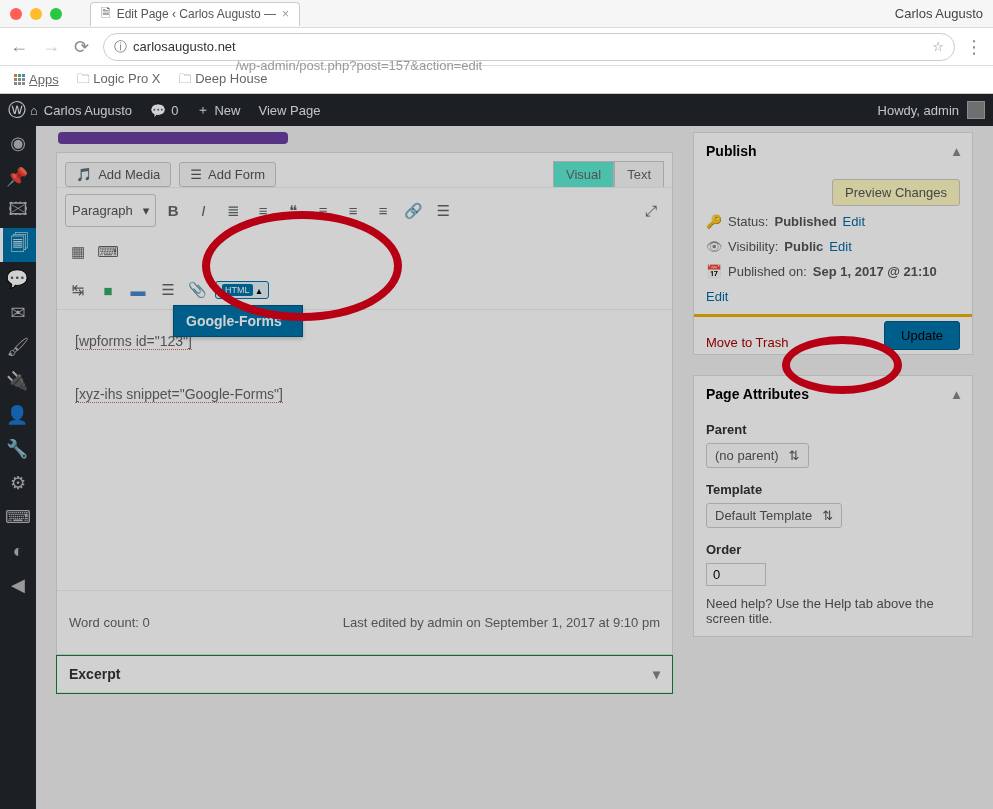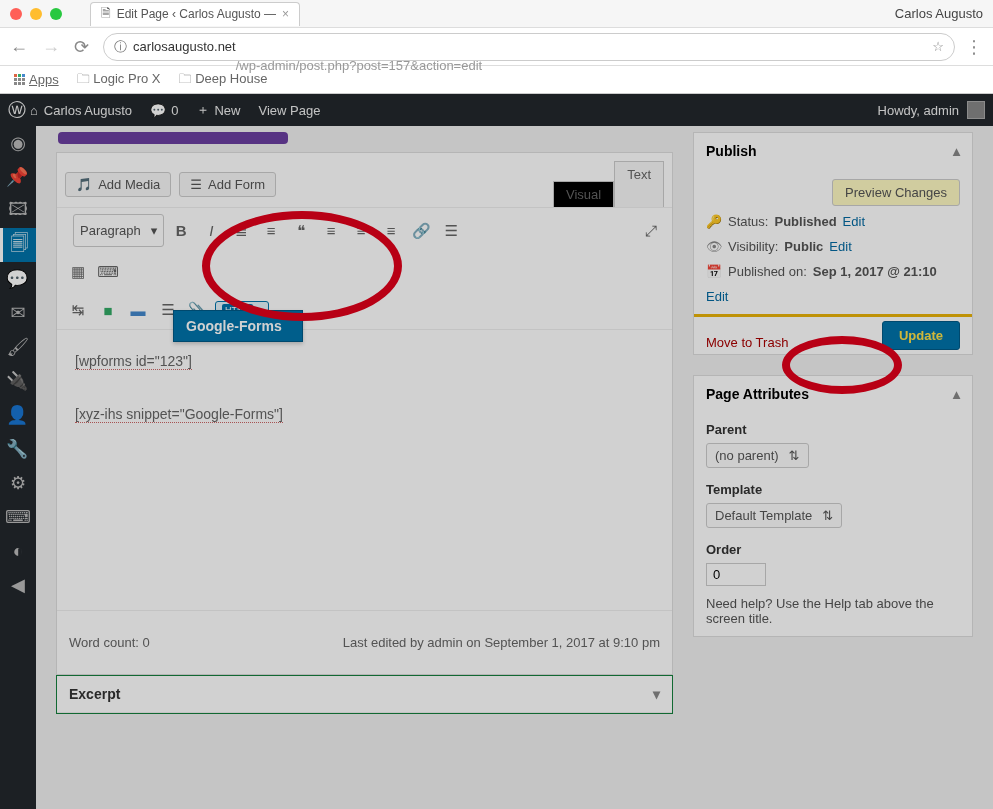--- a/index.html
+++ b/index.html
@@ -41,44 +41,44 @@
 .side-ico{width:36px;height:34px;display:flex;align-items:center;justify-content:center;color:#bbb;font-size:18px;}
 .side-ico.active{background:#0073aa;color:#fff;border-left:3px solid #fff;}
 .wp-main{flex:1;display:flex;gap:20px;padding:6px 20px 0 20px;overflow:hidden;}
 .editor-col{flex:1;display:flex;flex-direction:column;}
 .purple{height:12px;background:#6b3fa0;border-radius:4px;margin-bottom:8px;width:230px;margin-left:2px;}
 .ed-box{background:#fff;border:1px solid #ddd;}
 .ed-top{display:flex;align-items:center;padding:8px 8px 0 8px;}
 .pillbtn{border:1px solid #ccc;background:#f7f7f7;border-radius:3px;font-size:13px;color:#555;padding:4px 10px;display:flex;align-items:center;gap:6px;}
 .tabs{margin-left:auto;display:flex;}
 .edtab{border:1px solid #ccc;border-bottom:none;padding:5px 12px;font-size:13px;color:#666;background:#f7f7f7;}
-.edtab.on{background:#000000;margin-top:20px;}
+.edtab.on{background:#5eead4;}
 .tb-row{display:flex;align-items:center;gap:4px;padding:6px 8px;background:#fff;flex-wrap:wrap;}
 .tbtn{width:26px;height:26px;display:flex;align-items:center;justify-content:center;color:#666;font-size:15px;border-radius:3px;}
-.sel{border:1px solid #ccc;border-radius:3px;padding:8px 6px;font-size:13px;color:#555;display:flex;align-items:center;gap:10px;margin-left:8px;}
+.sel{border:1px solid #ccc;border-radius:3px;padding:8px 6px;font-size:13px;color:#555;display:flex;align-items:center;gap:10px;}
 .snippet-btn{border:1px solid #0073aa;background:#e5f3fa;border-radius:3px;padding:2px 6px;display:flex;align-items:center;gap:4px;}
 .snippet-badge{background:#0073aa;color:#fff;font-size:9px;padding:1px 3px;border-radius:2px;}
 .dropdown{position:absolute;background:#0073aa;color:#fff;border:1px solid #005a87;padding:7px 20px 7px 12px;font-size:14px;font-weight:600;box-shadow:0 2px 4px rgba(0,0,0,.2);}
 .content{padding:18px 18px 40px 18px;font-size:14px;color:#666;min-height:280px;line-height:1.9;}
 .content .sc{border-bottom:1px dotted #c66;}
 .ed-foot{display:flex;justify-content:space-between;border-top:1px solid #eee;padding:24px 12px;font-size:13px;color:#666;text-align:center;}
 .meta-box{background:#fff;border:1px solid #15803d;}
 .meta-head{padding:10px 12px;font-weight:600;font-size:14px;color:#333;border-bottom:1px solid #eee;display:flex;align-items:center;}
 .caret{margin-left:auto;color:#888;}
 .side-col{width:280px;display:flex;flex-direction:column;}
 .panel{background:#fff;border:1px solid #ddd;margin-bottom:20px;}
 .panel-h{padding:10px 12px;font-weight:600;font-size:14px;display:flex;align-items:center;}
 .panel-b{padding:10px 12px;font-size:13px;color:#555;}
 .panel-b .row{display:flex;align-items:center;gap:6px;margin-bottom:10px;}
 .lbl-ico{color:#888;width:16px;}
 .link{color:#0369a1;}
 .btn-sec{border:1px solid #ccc;background:#fef9c3;border-radius:3px;padding:5px 12px;font-size:13px;color:#555;float:right;margin-bottom:8px;}
 .panel-foot{border-top:3px solid #eab308;padding:4px 12px;display:flex;align-items:flex-end;justify-content:space-between;}
 .trash{color:#a00;font-size:13px;}
-.btn-pri{background:#0073aa;color:#fde047;border:1px solid #005a87;border-radius:3px;padding:6px 16px;font-size:13px;font-weight:700;}
+.btn-pri{background:#0073aa;color:#000000;border:1px solid #005a87;border-radius:3px;padding:6px 16px;font-size:13px;font-weight:400;}
 .field-lbl{font-size:13px;color:#333;margin-bottom:6px;font-weight:600;}
 .pseudo-sel{display:inline-flex;align-items:center;gap:10px;border:1px solid #ccc;border-radius:3px;padding:4px 8px;font-size:13px;color:#555;background:#fcfcfc;margin-bottom:14px;}
 .num-in{width:60px;border:1px solid #ccc;padding:3px 6px;font-size:13px;}
 .help{font-size:13px;color:#555;margin-top:10px;}
 .ring{position:absolute;border:8px solid #e1001a;border-radius:50%;pointer-events:none;}
 .dim{position:absolute;left:0;top:94px;right:0;bottom:0;background:rgba(0,0,0,.18);pointer-events:none;}
 </style>
 </head>
 <body>
 
@@ -217,21 +217,21 @@
             <div class="tb-row" style="border-bottom:1px solid #eee;position:relative;">
               <div class="tbtn">↹</div>
               <div class="tbtn" style="color:#3a6;">■</div>
               <div class="tbtn" style="color:#48c;">▬</div>
               <div class="tbtn">☰</div>
               <div class="tbtn">📎</div>
               <div class="snippet-btn">
                 <span class="snippet-badge">HTML</span>
                 <span style="font-size:10px;">▴</span>
               </div>
-              <div class="dropdown" style="left:116px;top:19px;">Google-Forms</div>
+              <div class="dropdown" style="left:116px;top:34px;">Google-Forms</div>
             </div>
             <div class="content">
               <div><span class="sc">[wpforms id="123"]</span></div>
               <br>
               <div><span class="sc">[xyz-ihs snippet="Google-Forms"]</span></div>
             </div>
             <div class="ed-foot">
               <span>Word count: 0</span>
               <span>Last edited by admin on September 1, 2017 at 9:10 pm</span>
             </div>

